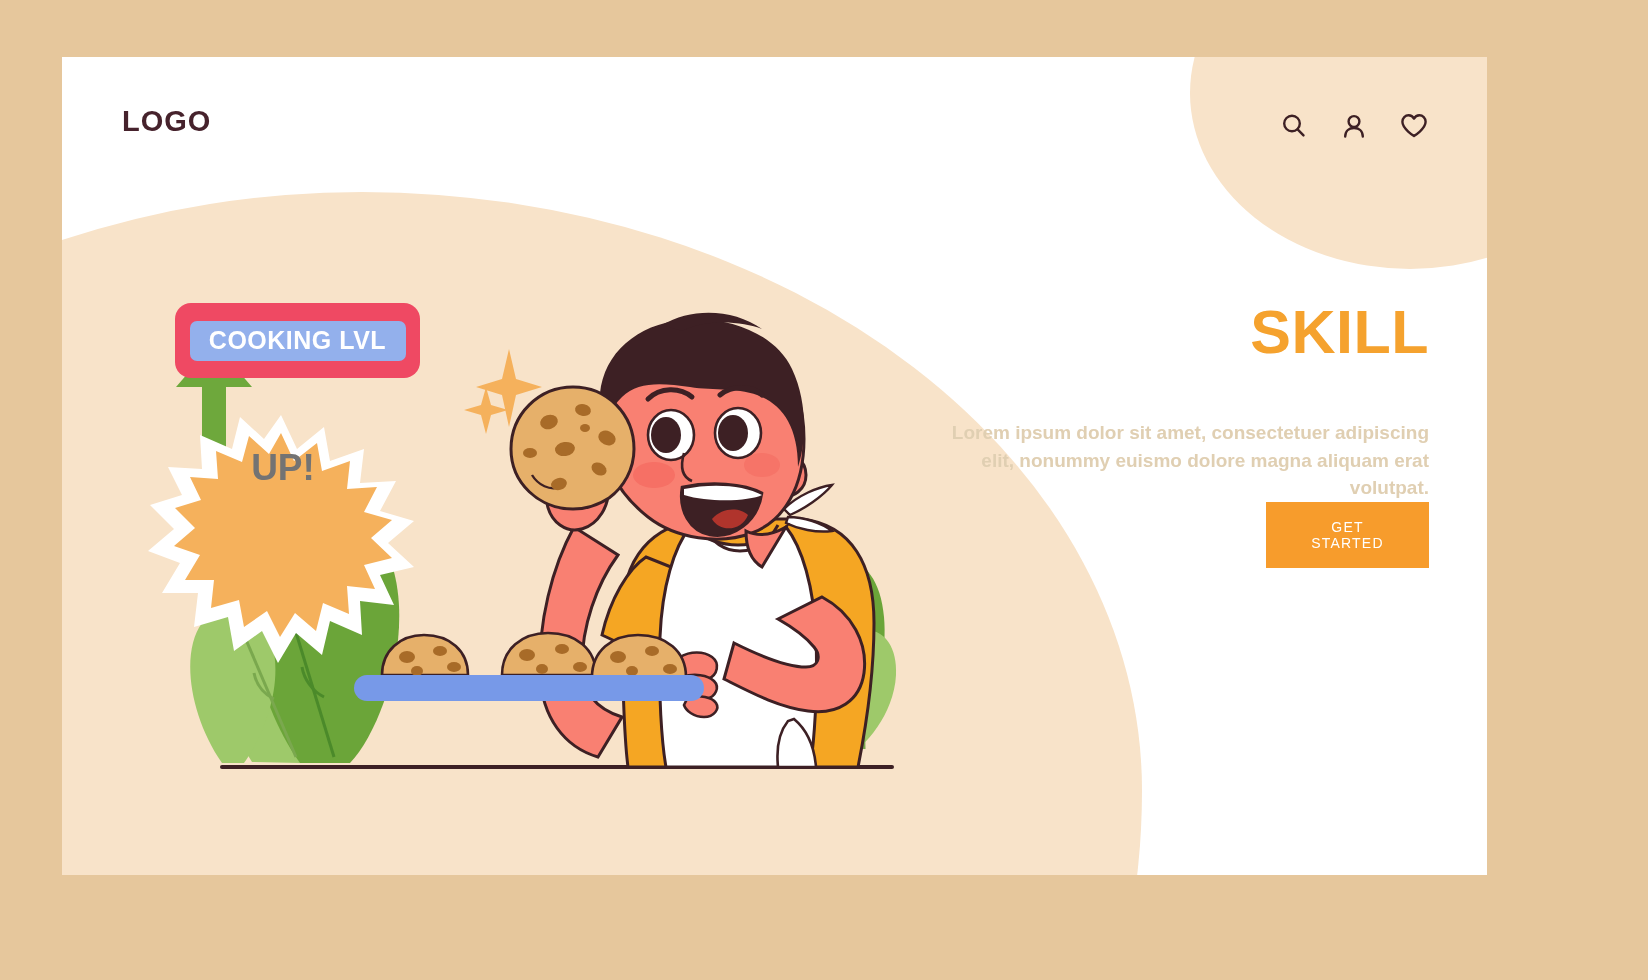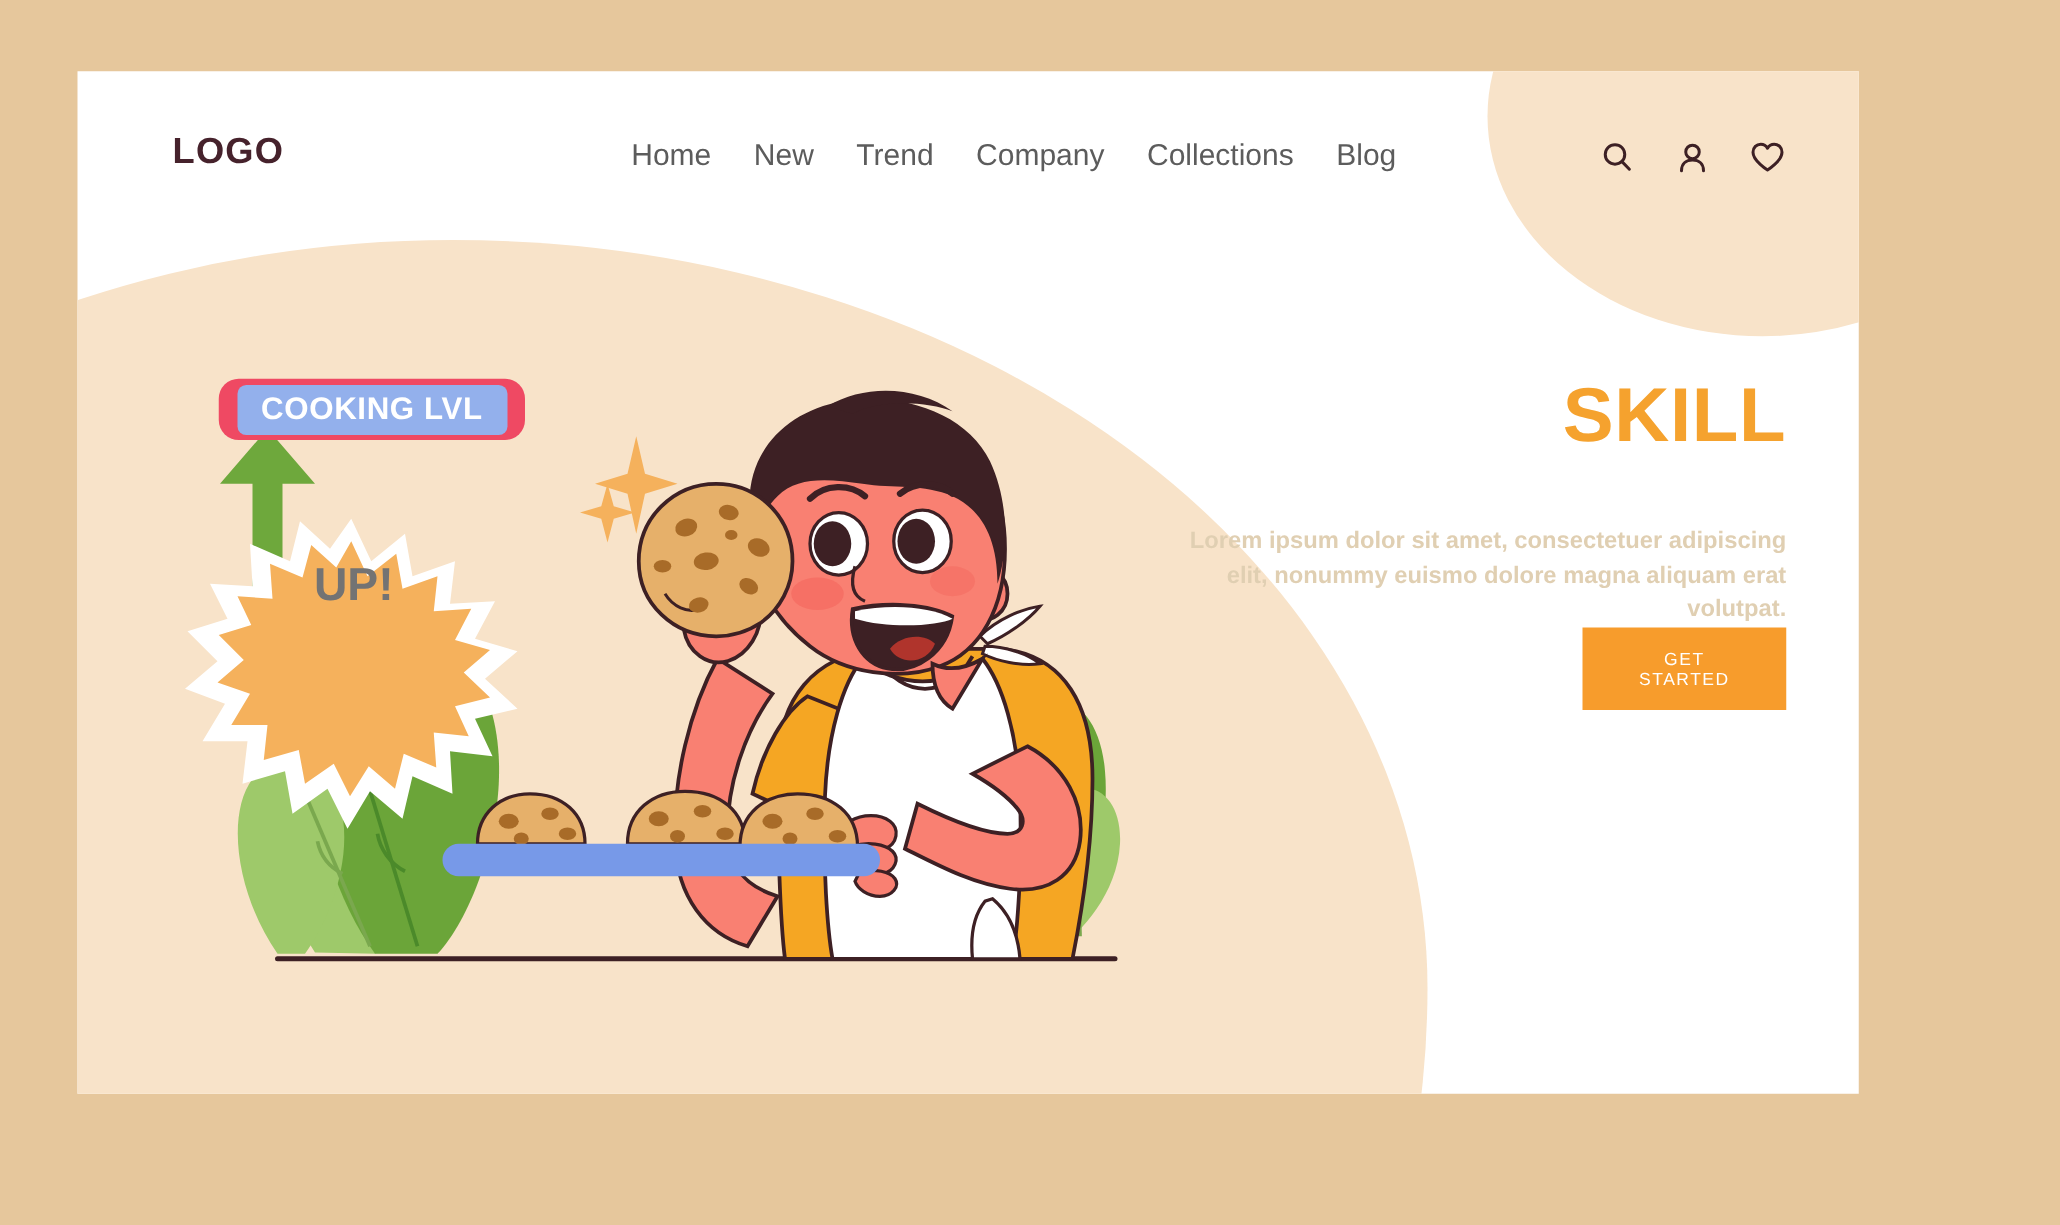--- a/index.html
+++ b/index.html
@@ -34,21 +34,21 @@
     background:#f8e3c9;
     border-radius:50%;
   }
 
   
   #header{
     position:absolute; left:0; top:0; width:1425px; height:150px;
     display:flex; align-items:center; z-index:30;
   }
   #logo{
-    position:absolute; left:76px; top:48px;
+    position:absolute; left:60px; top:48px;
     font-size:29px; font-weight:bold; letter-spacing:1px;
     color:#46222c;
   }
   #nav{
     position:absolute; left:443px; top:54px;
     display:flex; gap:34px; align-items:baseline;
   }
   #nav a{
     font-size:24px; color:#5c5c5c; text-decoration:none;
     font-weight:400; white-space:nowrap;
@@ -85,21 +85,21 @@
     cursor:pointer;
     font-family:"Liberation Sans", sans-serif;
   }
 
   
   #illus{ position:absolute; left:0; top:0; width:1425px; height:818px; z-index:20; }
 
   
   #lvl-badge{
     position:absolute; left:113px; top:246px;
-    width:245px; height:49px;
+    width:245px; height:75px;
     background:#ef4963;
     border-radius:16px;
     z-index:26;
     display:flex; align-items:center; justify-content:center;
   }
   #lvl-inner{
     width:216px; height:40px;
     background:#93b0ec;
     border-radius:7px;
     display:flex; align-items:center; justify-content:center;
@@ -122,28 +122,20 @@
 
   <div id="card">
 
     <div class="blob-main"></div>
     <div class="blob-topright2"></div>
 
     <div id="header">
 
       <div id="logo">LOGO</div>
 
-      <nav id="nav">
-        <a href="#">Home</a>
-        <a href="#">New</a>
-        <a href="#">Trend</a>
-        <a href="#">Company</a>
-        <a href="#">Collections</a>
-        <a href="#">Blog</a>
-      </nav>
 
       <div id="icons">
         <span class="ic">
           <svg width="30" height="30" viewBox="0 0 30 30">
             <circle cx="13" cy="12.5" r="7.8" fill="none" stroke="#3d2024" stroke-width="2.4"></circle>
             <line x1="18.6" y1="18.3" x2="24.5" y2="24.4" stroke="#3d2024" stroke-width="2.4" stroke-linecap="round"></line>
           </svg>
         </span>
         <span class="ic">
           <svg width="30" height="30" viewBox="0 0 30 30">

